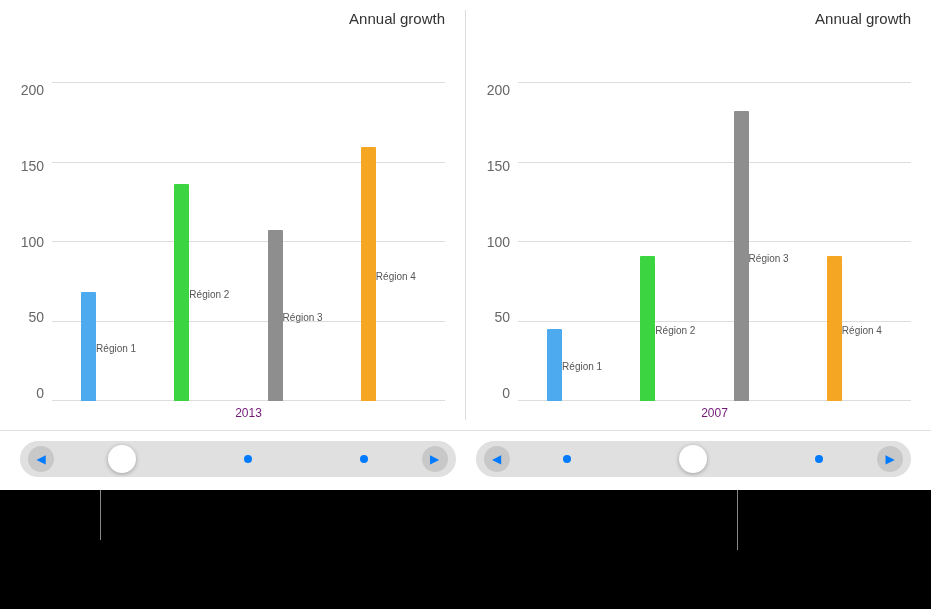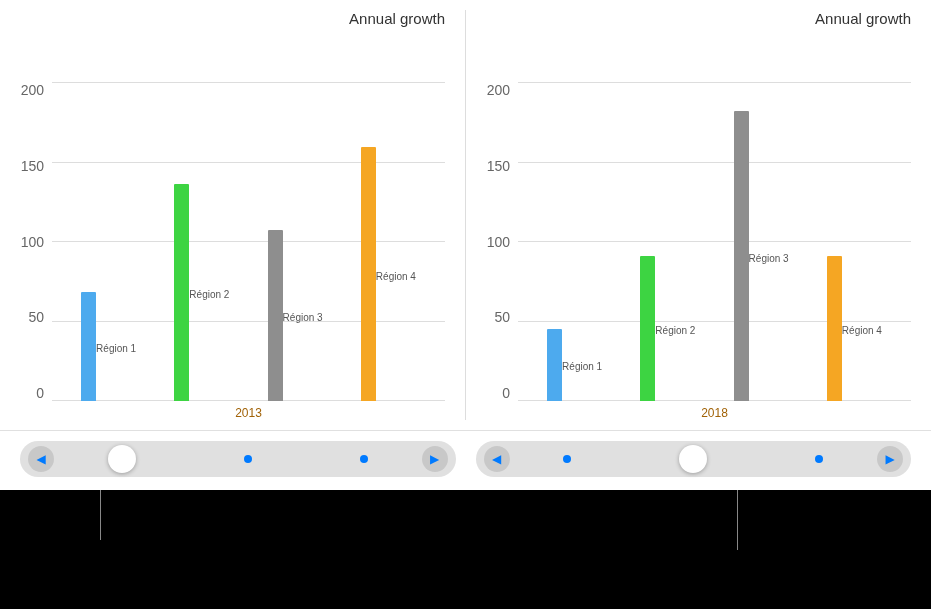--- a/index.html
+++ b/index.html
@@ -108,21 +108,21 @@
       font-size: 10px;
       color: #555;
       margin-top: 4px;
       white-space: nowrap;
       text-align: center;
     }
 
     .year-label {
       text-align: center;
       font-size: 12px;
-      color: #a16207;
+      color: #701a75;
       padding: 5px 0 10px 0;
     }
 
     
     .sliders-area {
       display: flex;
       width: 931px;
       height: 60px;
       background: #fff;
       border-top: 1px solid #e0e0e0;
@@ -293,21 +293,21 @@
               <div class="bar-group">
                 <div class="bar" style="height: 290px; background: rgb(142, 142, 142);"></div>
                 <span class="bar-label">Région 3</span>
               </div>
               <div class="bar-group">
                 <div class="bar" style="height: 145px; background: rgb(245, 166, 35);"></div>
                 <span class="bar-label">Région 4</span>
               </div>
             </div>
         </div>
-        <div class="year-label">2018</div>
+        <div class="year-label">2007</div>
       </div>
     </div>
   </div>
 </div>
 
 <div class="sliders-area">
 
   <div class="slider-track">
     <div class="slider-btn">
       <span>◀</span>

